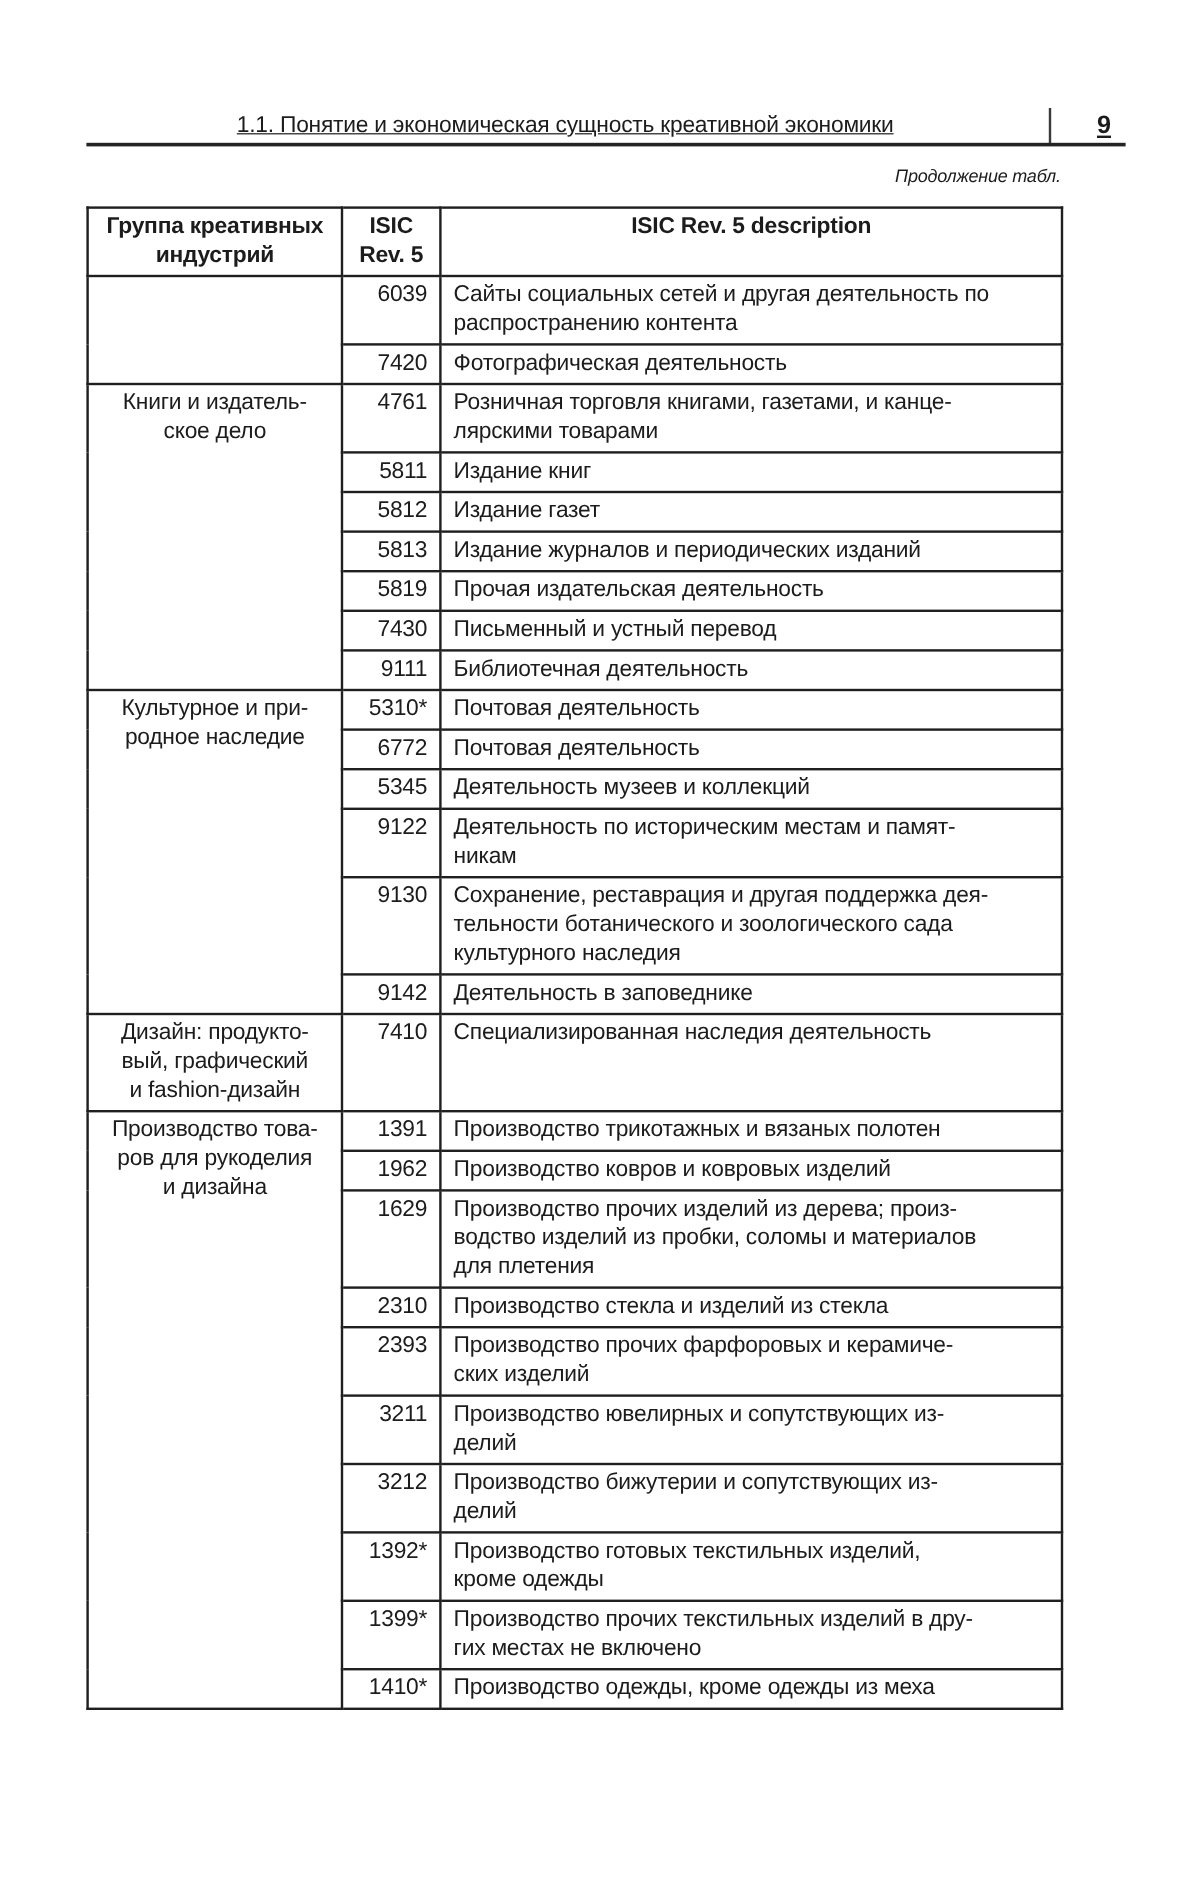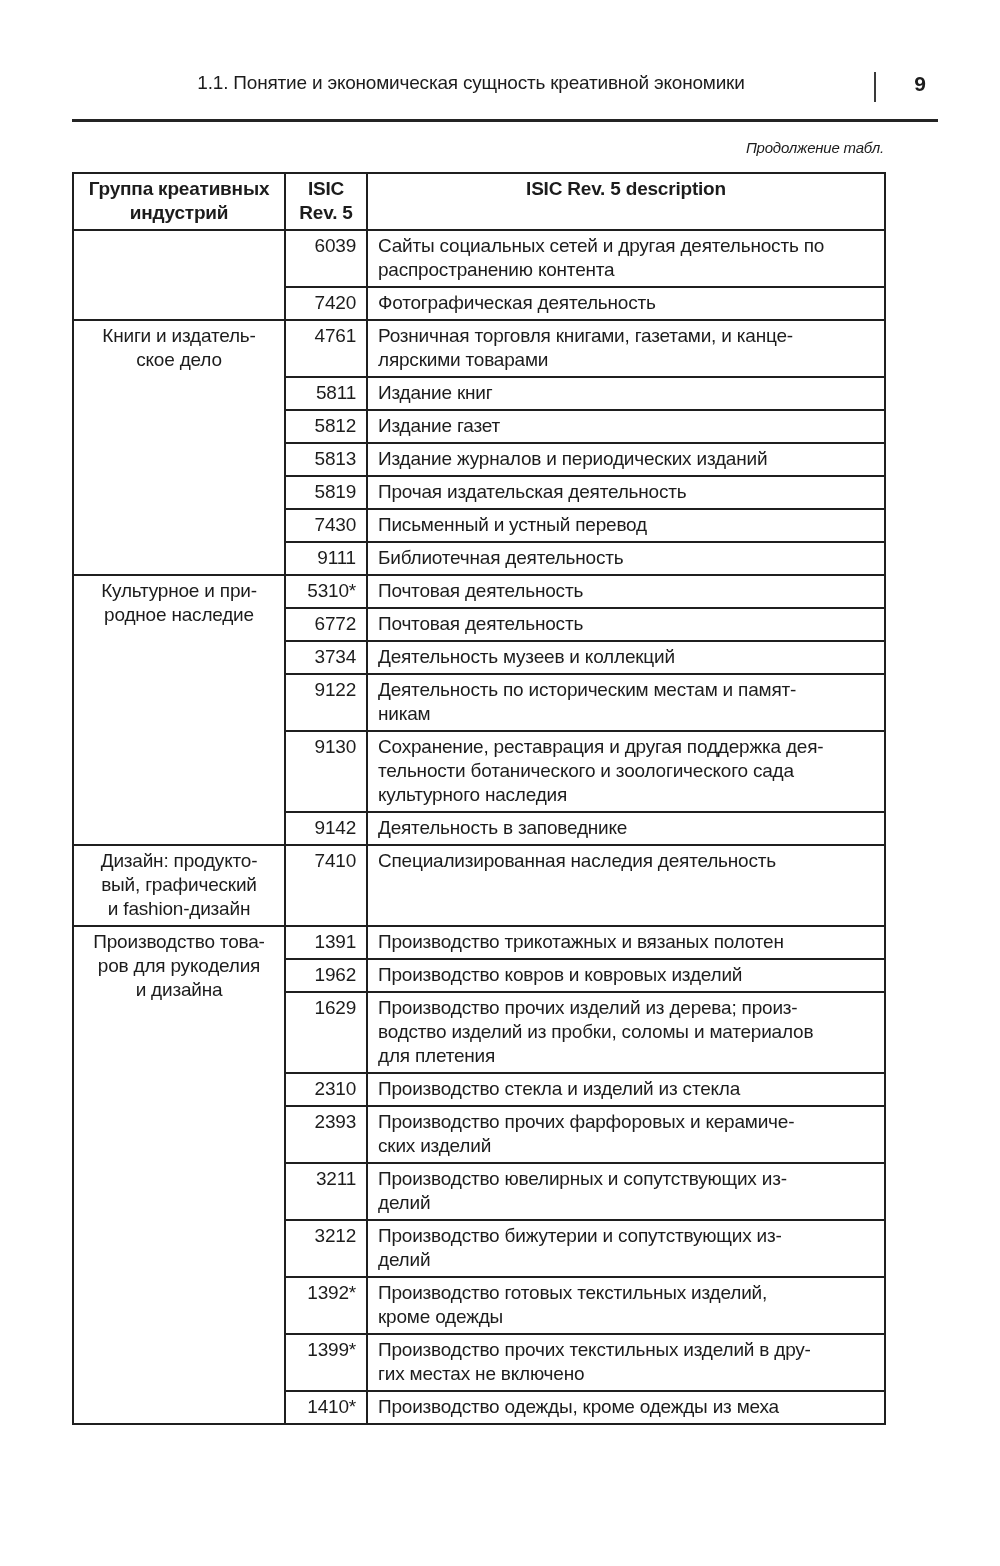--- a/index.html
+++ b/index.html
@@ -6,22 +6,22 @@
   body {
     width:1000px; height:1566px;
     background:#ffffff;
     font-family:"Liberation Sans", "DejaVu Sans", sans-serif;
     color:#1c1c1c;
   }
   .page { position:relative; width:1000px; height:1566px; overflow:hidden; }
 
   
   .running-head {
-    position:absolute; top:72px; left:72px; width:866px;
-    display:flex; align-items:flex-start;
+    position:absolute; top:90px; left:72px; width:866px;
+    display:flex; align-items:center;text-decoration:underline;
   }
   .rh-title {
     flex:1; text-align:center;
     font-size:19px; letter-spacing:-0.2px;
     white-space:nowrap;
   }
   .rh-sep { width:2px; height:30px; background:#3a3a3a; margin:0 26px 0 4px; }
   .rh-num { font-weight:700; font-size:21px; width:36px; text-align:center; }
 
   .head-rule {
@@ -131,21 +131,21 @@
           <td class="group" rowspan="6">Культурное и при-
 родное наследие</td>
           <td class="code">5310*</td>
           <td class="desc">Почтовая деятельность</td>
         </tr>
         <tr>
           <td class="code">6772</td>
           <td class="desc">Почтовая деятельность</td>
         </tr>
         <tr>
-          <td class="code">3734</td>
+          <td class="code">5345</td>
           <td class="desc">Деятельность музеев и коллекций</td>
         </tr>
         <tr>
           <td class="code">9122</td>
           <td class="desc">Деятельность по историческим местам и памят-
 никам</td>
         </tr>
         <tr>
           <td class="code">9130</td>
           <td class="desc">Сохранение, реставрация и другая поддержка дея-

